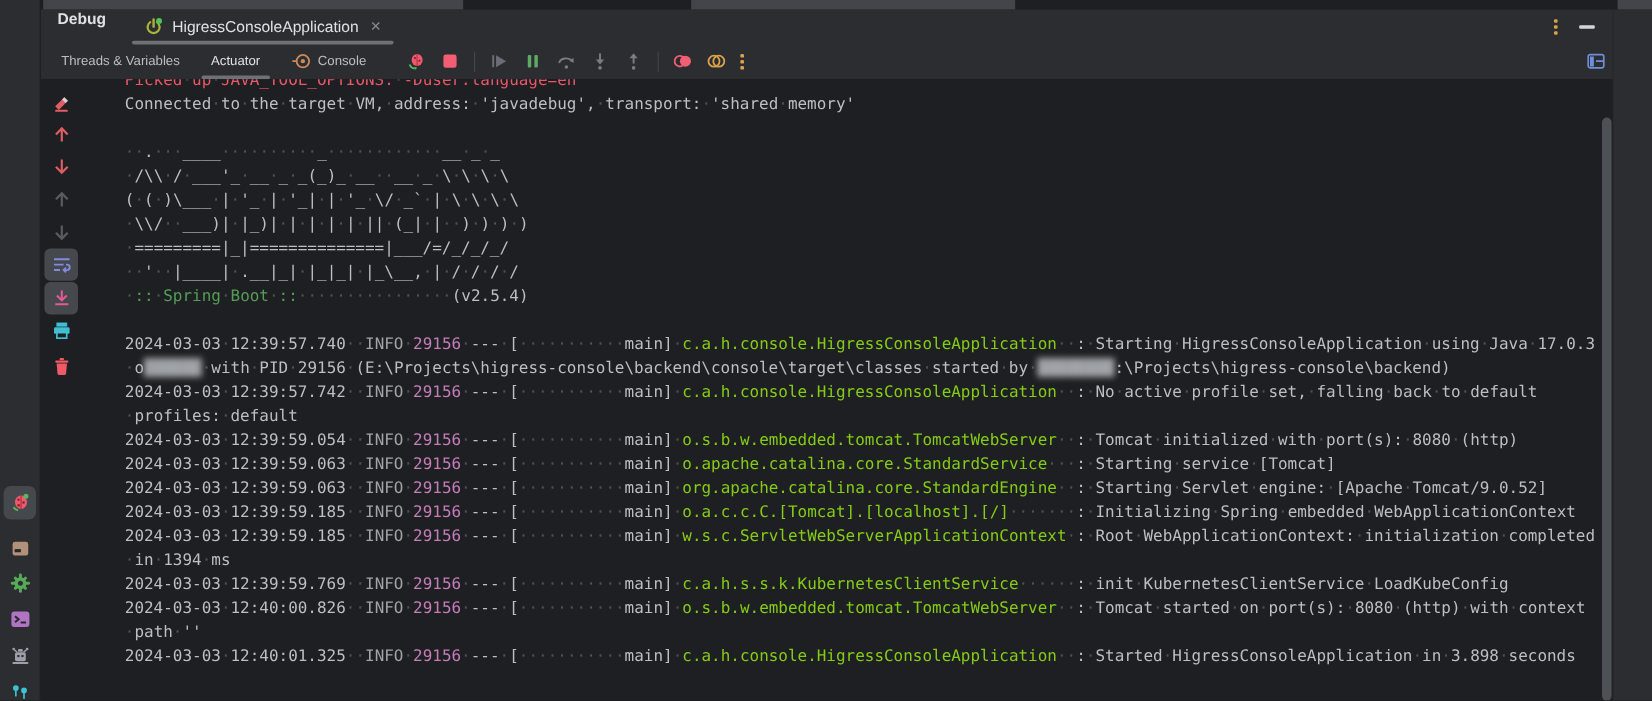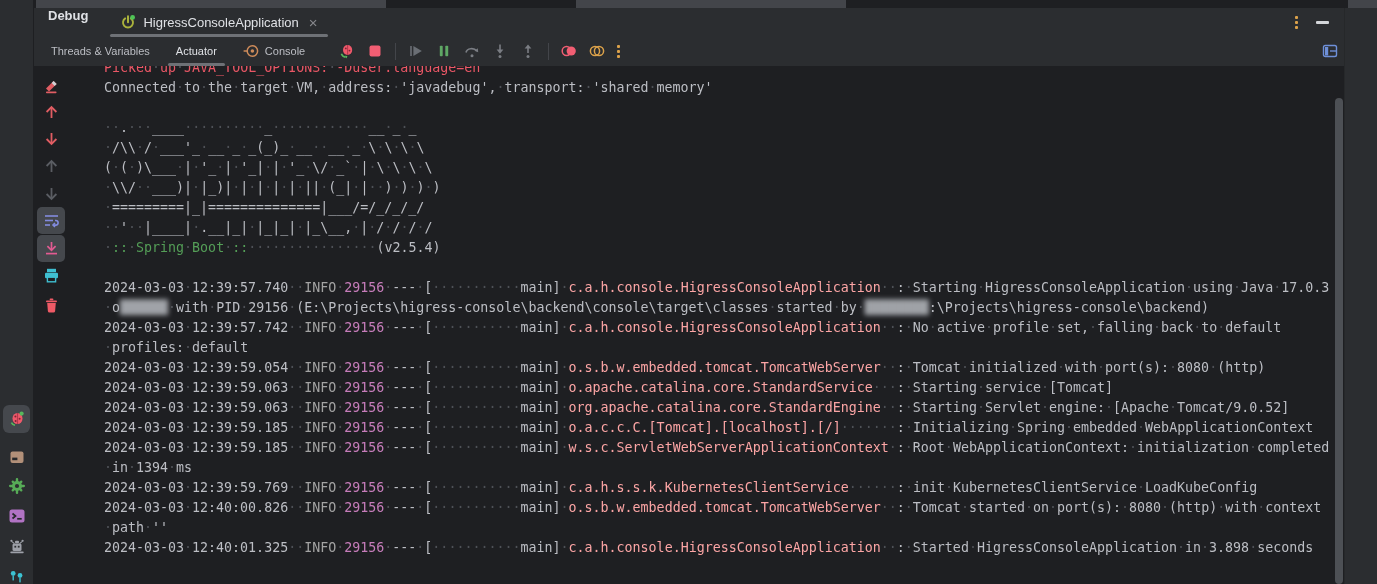--- a/index.html
+++ b/index.html
@@ -41,21 +41,21 @@
 
   
   .console{position:absolute;left:34px;top:66px;width:1311px;height:518px;background:#1e1f22;overflow:hidden;}
   .gutter{position:absolute;left:0;top:0;width:44px;height:518px;}
   .gicon{position:absolute;left:9px;width:17px;height:17px;}
   .gsel{position:absolute;left:3px;width:28px;height:27px;background:#45484d;border-radius:5px;}
   .log{position:absolute;left:46px;top:-8px;right:14px;
        font-family:"DejaVu Sans Mono",monospace;font-size:13.3px;line-height:20px;margin-left:24px;}
   .cl{height:20px;white-space:pre;}
   .c-p{color:#bcbec4}.c-r{color:#ea5766}.c-i{color:#a3a3a3}.c-d{color:#c77dbb}
-  .c-l{color:#fca5a5}.c-g{color:#549e57}
+  .c-l{color:#84cc16}.c-g{color:#549e57}
   .c-x{color:#a0a3a8;filter:blur(2.6px);}
   .ws{color:#4e5157;}
   .scroll-thumb{position:absolute;right:2px;top:32px;bottom:0;width:8px;background:#4d5055;border-radius:4px;}
 
   
   .stripe-right{position:absolute;right:0;top:8px;width:32px;height:576px;background:#2b2d30;border-left:1px solid #26282a;}
 </style>
 </head>
 <body>
 

